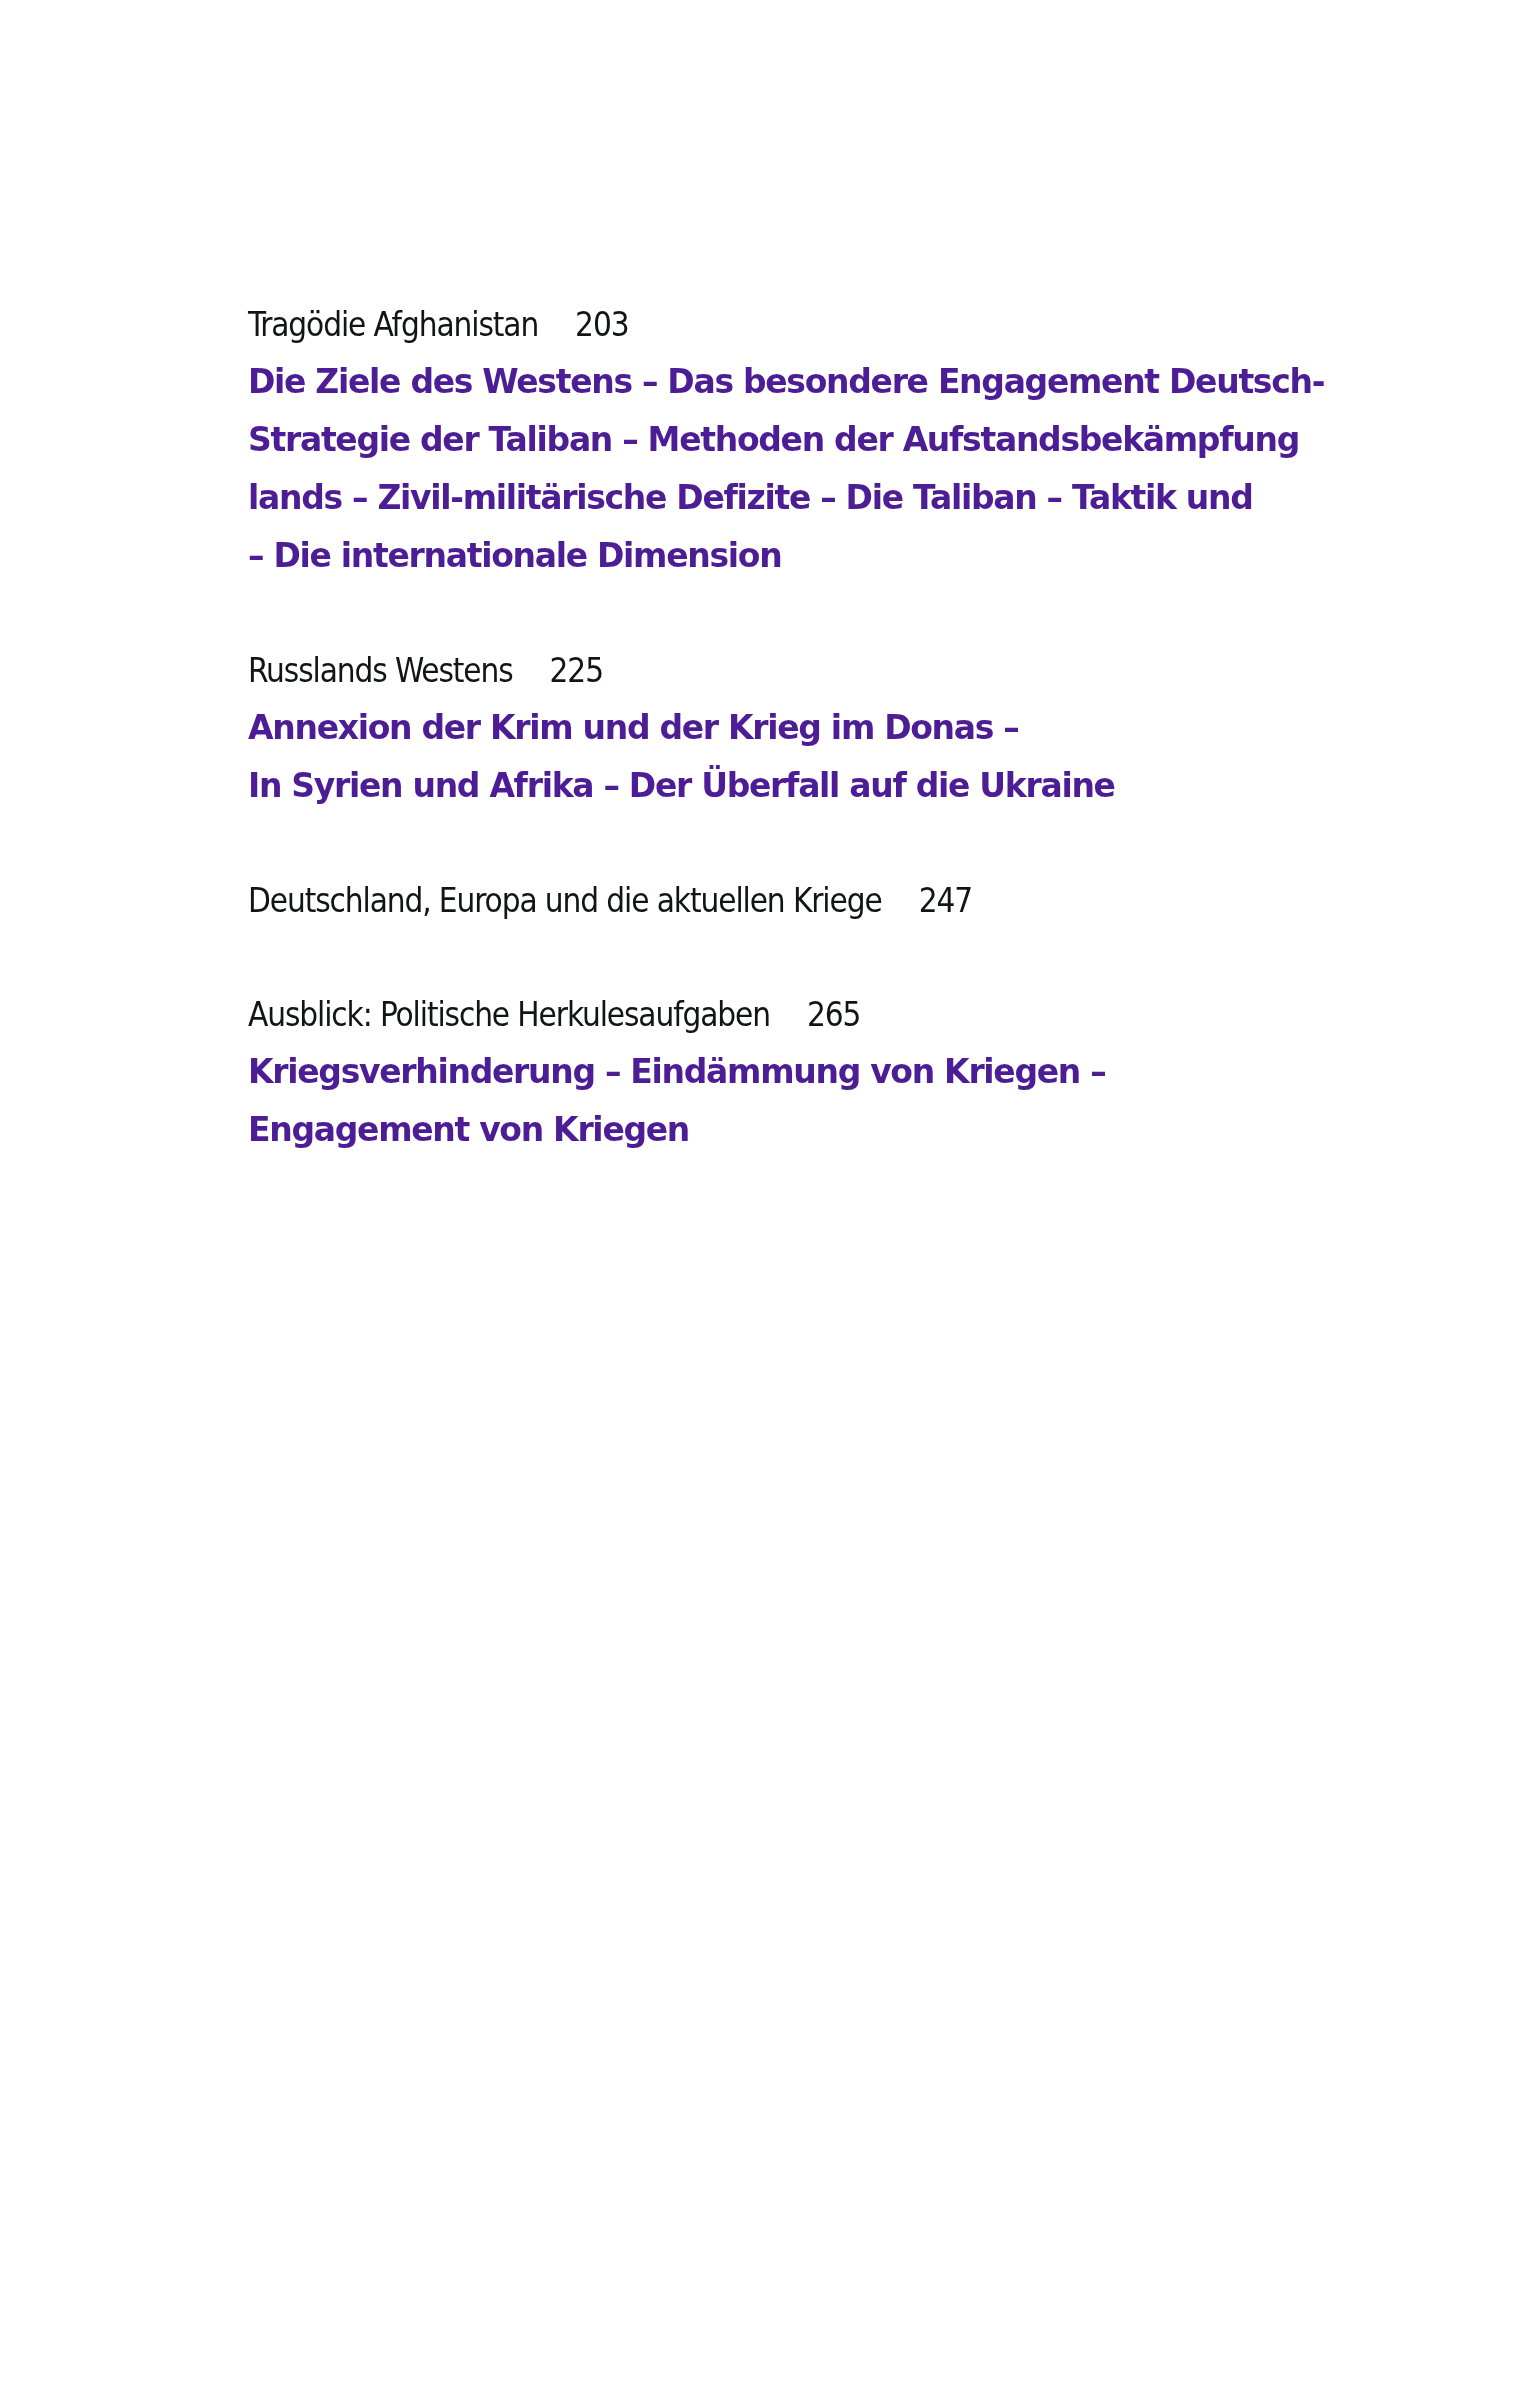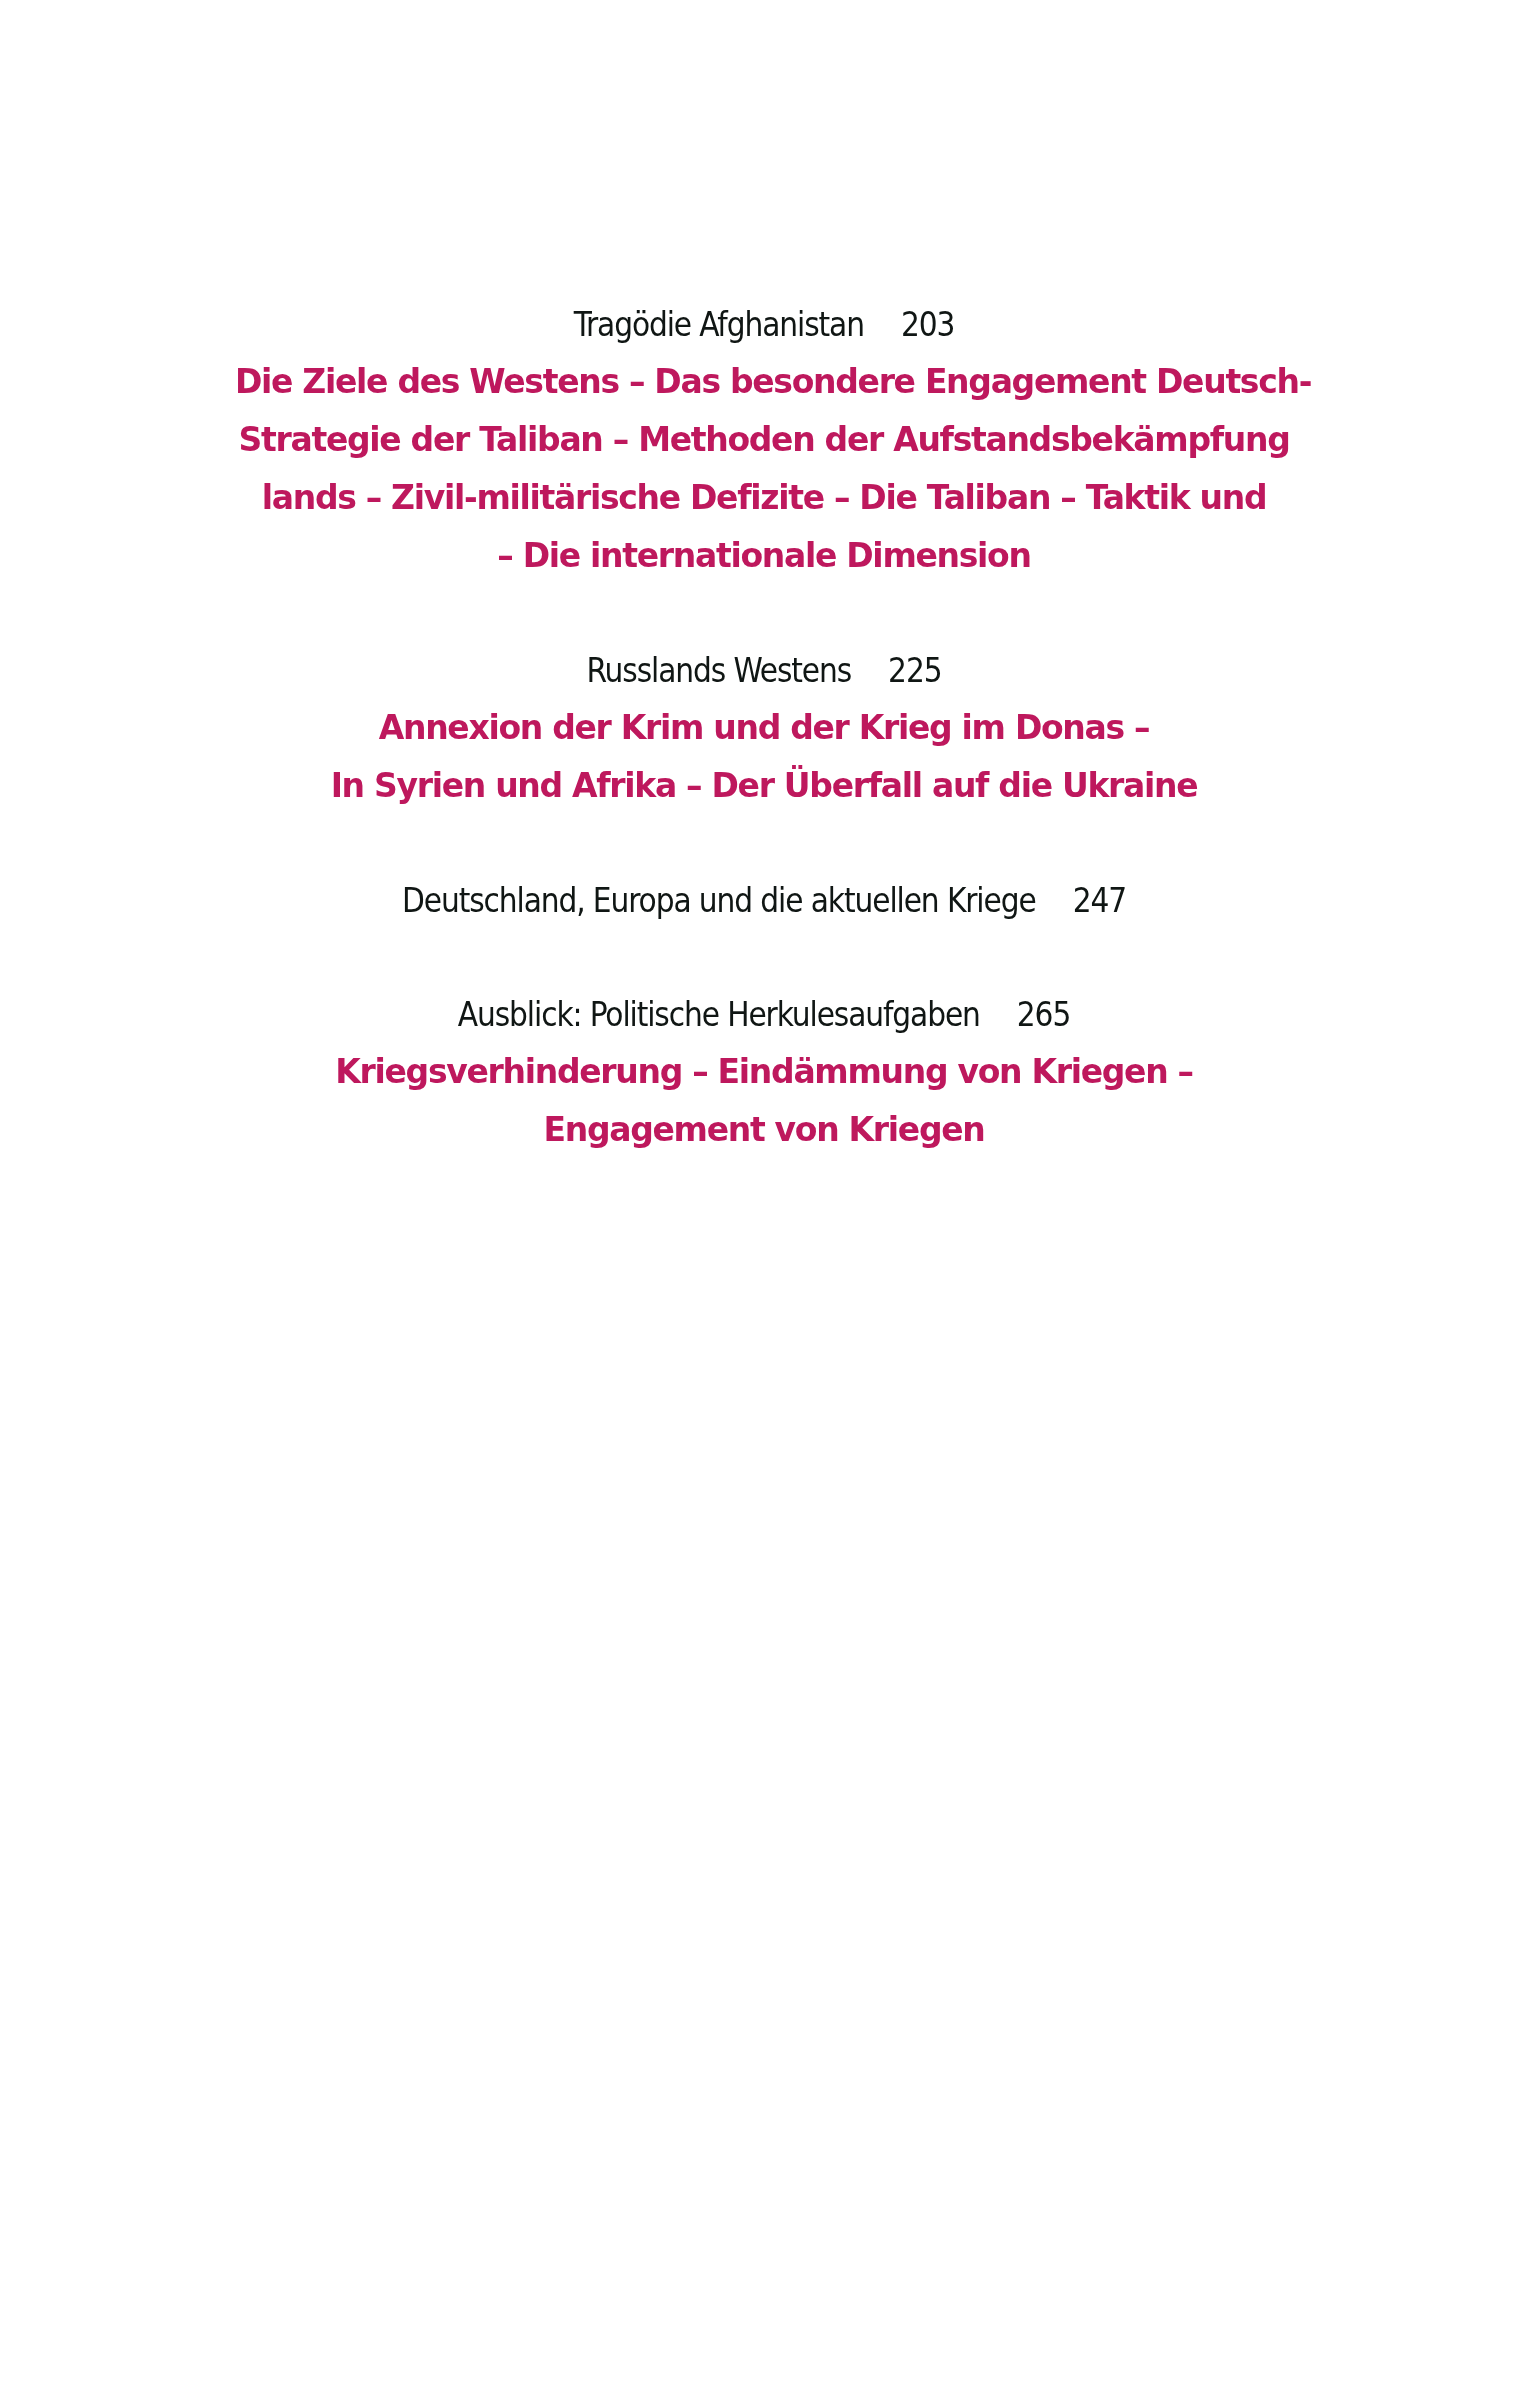--- a/index.html
+++ b/index.html
@@ -9,43 +9,42 @@
     }
     body {
       width: 1532px;
       height: 2401px;
       position: relative;
       overflow: hidden;
       font-family: "DejaVu Sans", "Liberation Sans", sans-serif;
     }
     .page {
       position: absolute;
-      left: 235px;
+      left: 248px;
       top: 296px;
       width: 1058px;
-      text-align: center;
     }
     .entry {
       margin: 0;
     }
     .entry-title {
       font-size: 33px;
       line-height: 57px;
       color: #101614;
       letter-spacing: -1.1px;
       white-space: nowrap;
       font-stretch: condensed;
     }
     .entry-page {
       margin-left: 37px;
     }
     .entry-desc {
       font-size: 33px;
       line-height: 58px;
-      color: #be185d;
+      color: #4c1d95;
       font-weight: bold;
       letter-spacing: -1.3px;
       white-space: nowrap;
     }
     .desc-line { display: block; }
     .gap { height: 57px; }
   </style>
 </head>
 <body>
 

